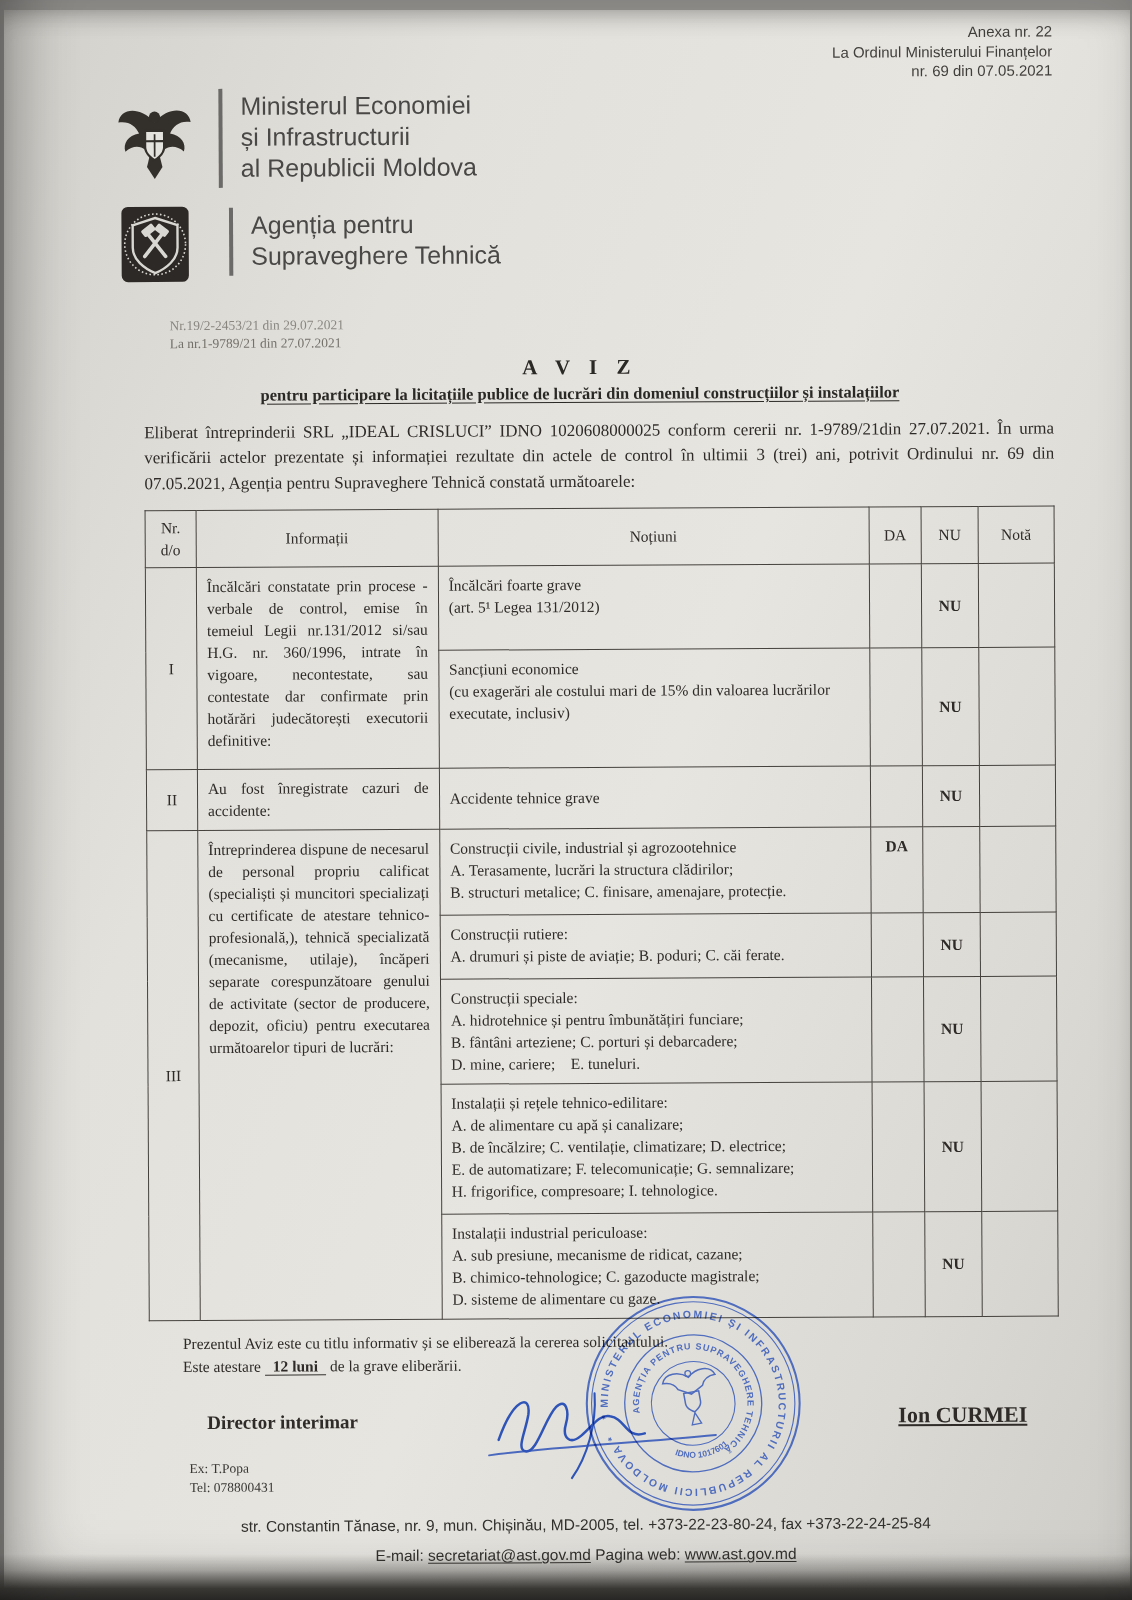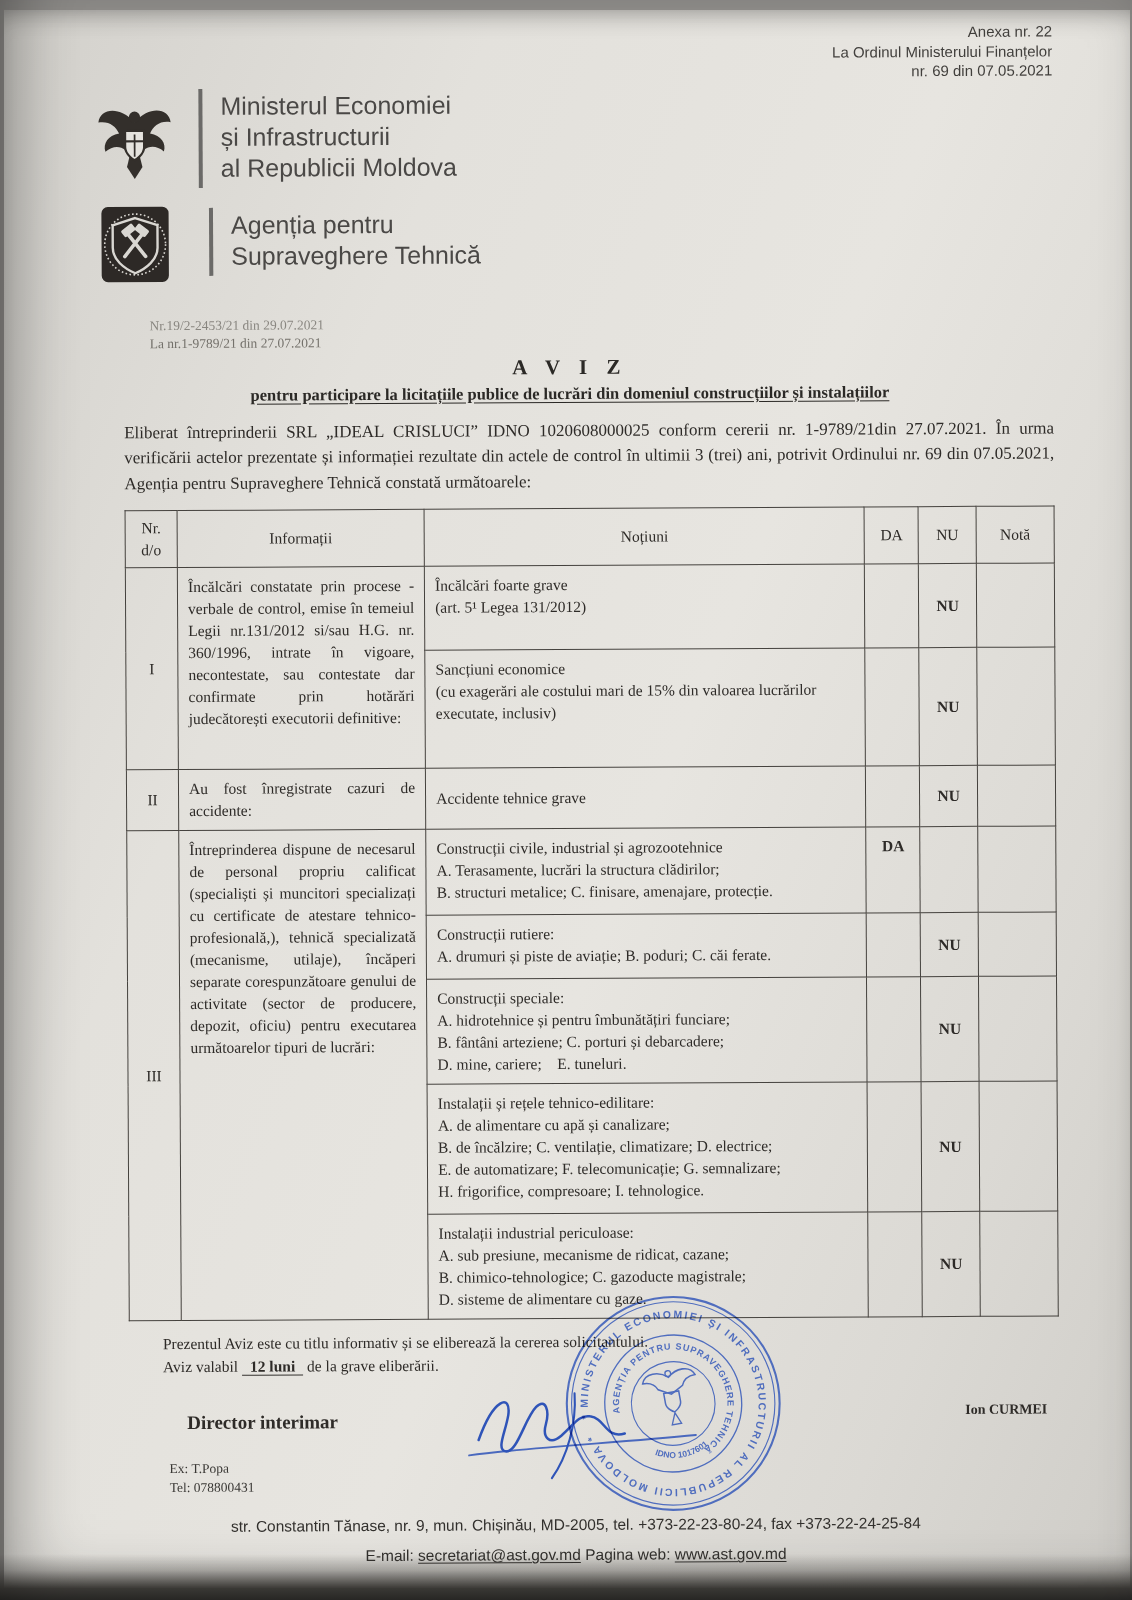--- a/index.html
+++ b/index.html
@@ -6,21 +6,21 @@
   html,body { width:1132px; height:1600px; }
   body {
     position:relative; overflow:hidden;
     background:#8f8d8a;
     font-family:"Liberation Serif", serif;
     color:#2e2b28;
   }
   .paper {
     position:absolute; top:10px; left:4px; right:2px; bottom:0;
     background:linear-gradient(112deg,#d3d1cc 0%,#e3e1dc 28%,#e7e5e0 55%,#dbd9d4 82%,#cfcdc8 100%);
-    padding:14px 78px 0 80px;
+    padding:14px 78px 0 100px;
     box-shadow: inset 0 16px 24px -14px rgba(0,0,0,.35);
   }
   .skew { transform:rotate(-0.3deg); transform-origin:50% 0; }
   .vignette { position:absolute; inset:0; pointer-events:none; z-index:50;
     box-shadow: inset 46px -36px 70px -34px rgba(0,0,0,.38), inset -18px 12px 60px -36px rgba(0,0,0,.22); }
   .photo-bottom { position:absolute; left:0; right:0; bottom:0; height:46px; z-index:40;
     background:linear-gradient(180deg, rgba(60,58,55,0) 0%, rgba(60,58,55,.3) 35%, #45433f 75%, #32312f 100%); }
 
   
   .header-right { text-align:right; font-family:"Liberation Sans", sans-serif; font-size:15px; line-height:1.3; color:#413f3c; }
@@ -48,21 +48,21 @@
   td.c-da, td.c-nu, td.c-nota { text-align:center; vertical-align:middle; font-weight:bold; }
   .pre { white-space:pre-line; }
   tr.h84{height:84px;} tr.h120{height:118px;} tr.h52{height:52px;}
   tr.h86{height:86px;} tr.h64{height:64px;} tr.h104{height:104px;} tr.h130{height:130px;}
 
   .closing { margin:12px 0 0 34px; font-size:15.5px; line-height:1.45; }
   .valid-duration { font-weight:bold; border-bottom:1.5px solid #33312e; padding:0 8px;text-align:right; }
 
   .sign-area { position:relative; height:128px; margin-top:4px; }
   .director-title { position:absolute; left:58px; top:30px; font-size:19px; font-weight:bold;text-align:center; }
-  .director-name { position:absolute; right:12px; top:24px; font-size:14px; font-weight:bold; }
+  .director-name { position:absolute; right:32px; top:24px; font-size:22px; font-weight:bold;text-decoration:underline; }
   .executor { position:absolute; left:40px; top:78px; font-size:13.5px; line-height:1.35; color:#3a3835; }
 
   .stamp { position:absolute; left:430px; top:-90px; width:228px; height:228px;
     transform:rotate(-10deg); opacity:.82; mix-blend-mode:multiply; z-index:10; }
   .stamp circle, .stamp path.ink { stroke:#2f54b8; fill:none; }
   .stamp text { fill:#2f54b8; font-family:"Liberation Sans", sans-serif; font-weight:bold; }
   .signature { position:absolute; left:330px; top:-18px; width:250px; height:130px; z-index:12; mix-blend-mode:multiply; }
   .signature path { stroke:#2f54b8; fill:none; stroke-linecap:round; }
 
   .contact { position:relative; z-index:20; font-family:"Liberation Sans", sans-serif; color:#33312e; }
@@ -222,21 +222,21 @@
           <td class="c-da"></td>
           <td class="c-nu">NU</td>
           <td class="c-nota"></td>
         </tr>
       </tbody>
     </table>
 
     <div class="closing">
       <div>Prezentul Aviz este cu titlu informativ și se eliberează la cererea solicitantului.</div>
       <div>
-        <span>Aviz valabil</span>
+        <span>Este atestare</span>
         <span class="valid-duration">12 luni</span>
         <span>de la grave eliberării.</span>
       </div>
     </div>
 
     <div class="sign-area">
       <div class="director-title">Director interimar</div>
       <div class="director-name">Ion CURMEI</div>
 
       <svg class="stamp" viewBox="0 0 240 240">

